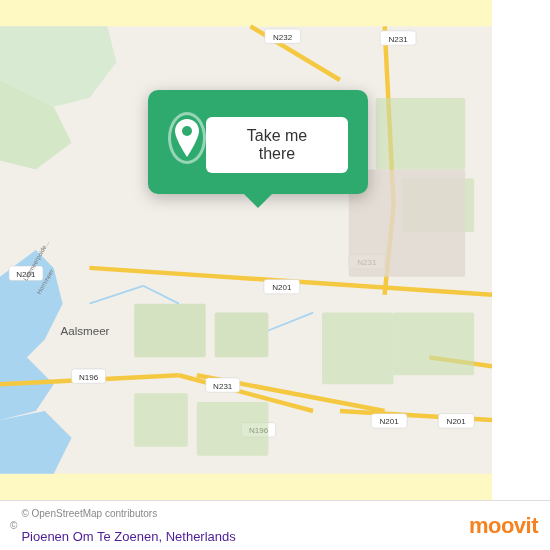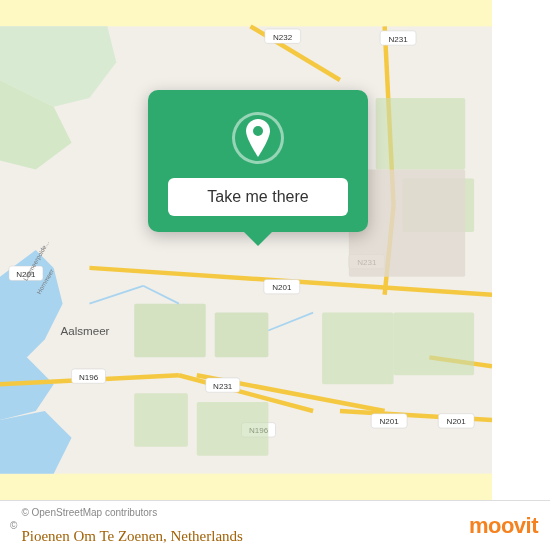--- a/index.html
+++ b/index.html
@@ -29,21 +29,21 @@
 
     
     #popup-card {
       position: absolute;
       top: 90px;
       left: 148px;
       width: 220px;
       background: #2eaa6e;
       border-radius: 10px;
       display: flex;
-      flex-direction: column;
+      flex-direction: row;
       align-items: center;
       padding: 22px 20px 16px 20px;
       box-shadow: 0 4px 16px rgba(0,0,0,0.25);
       z-index: 10;
     }
 
     #popup-card::after {
       content: '';
       position: absolute;
       bottom: -14px;
@@ -95,24 +95,23 @@
 
     #footer-left {
       display: flex;
       align-items: center;
       gap: 4px;
       font-size: 11px;
       color: #555;
     }
 
     #footer-location-text {
-      font-size: 15px;
-      color: #a16207;
+      font-size: 13px;
+      color: #4c1d95;
       font-weight: 400;
-      font-family: Liberation Serif, serif;
     }
 
     #moovit-logo {
       display: flex;
       align-items: center;
       gap: 3px;
     }
 
     #moovit-logo-text {
       font-size: 22px;

